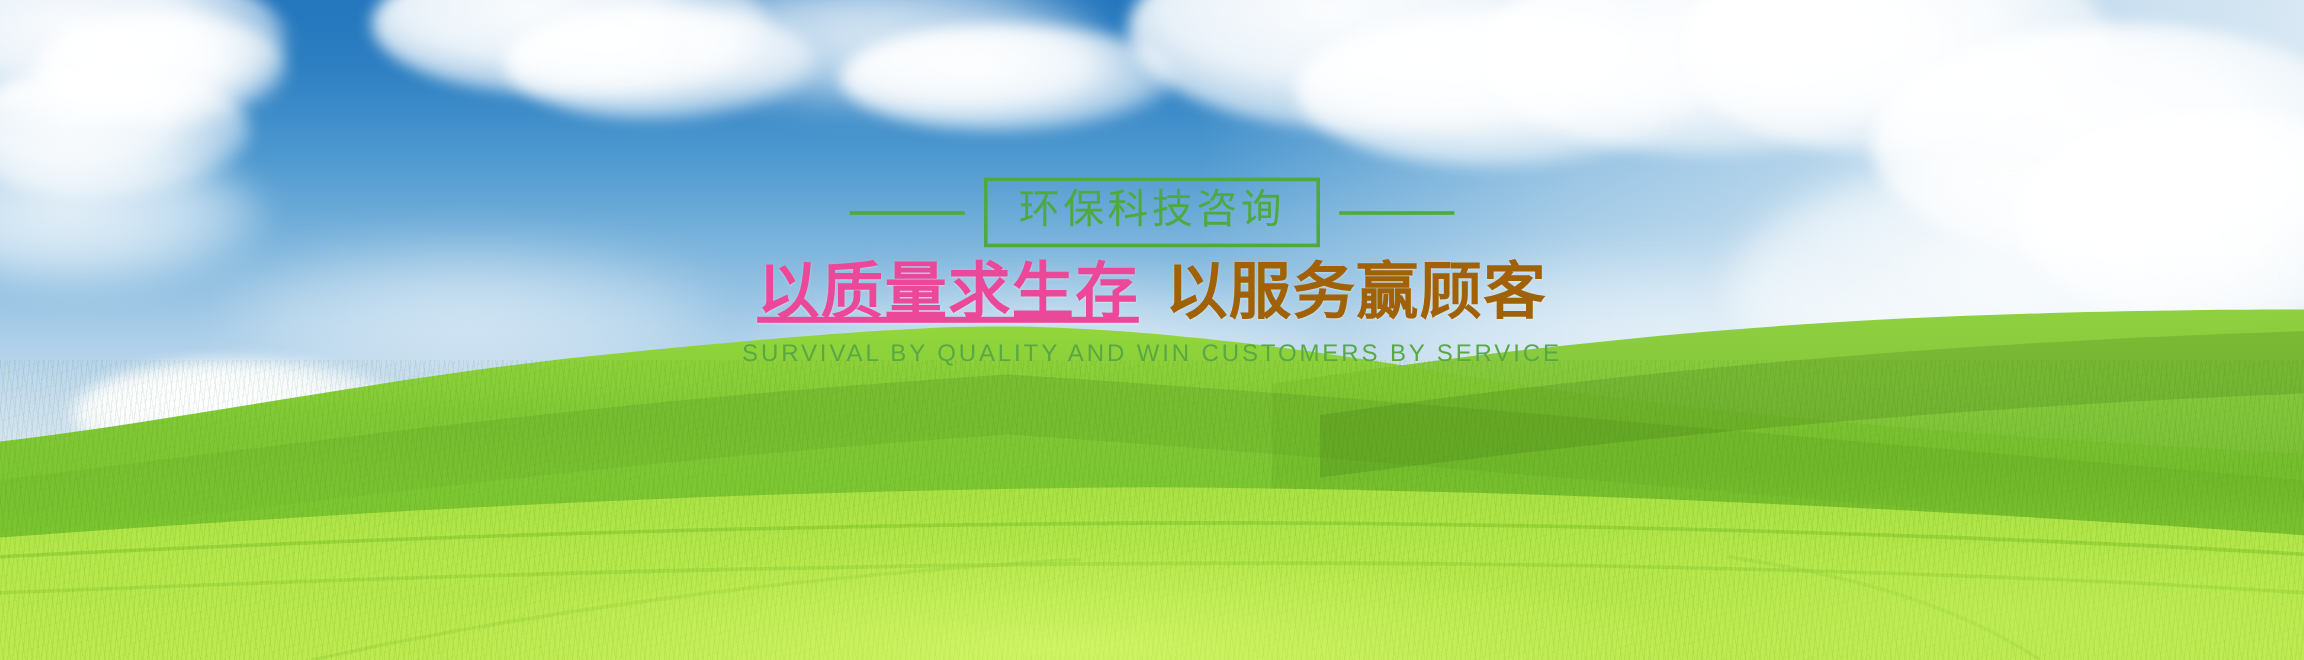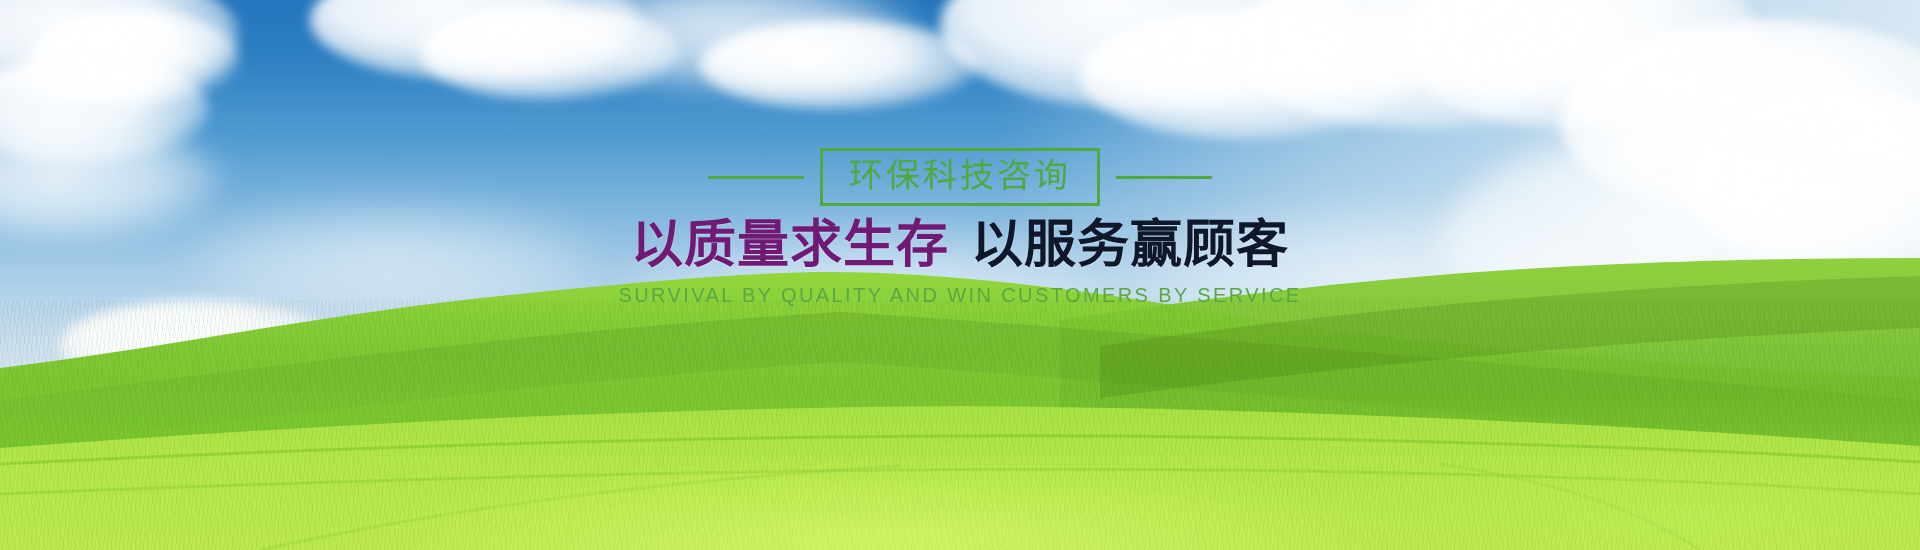--- a/index.html
+++ b/index.html
@@ -145,23 +145,23 @@
   .headline {
     margin-top: 12px;
     font-size: 52px;
     font-weight: 700;
     letter-spacing: 1px;
     line-height: 1;
     white-space: nowrap;
     font-family: "DejaVu Sans", "Liberation Sans", sans-serif;
     text-shadow: 0 1px 2px rgba(255,255,255,.35);
   }
-  .headline .part-green { color: #701a75; }
+  .headline .part-green { color: #ec4899; text-decoration: underline; }
   .headline .gap { display: inline-block; width: 22px; }
-  .headline .part-orange { color: #0f172a; }
+  .headline .part-orange { color: #a16207; }
 
   .subtitle {
     margin-top: 14px;
     color: #5aa845;
     font-size: 20px;
     letter-spacing: 2.4px;
     font-weight: 400;
     white-space: nowrap;
     font-family: "Liberation Sans", "DejaVu Sans", sans-serif;
   }

